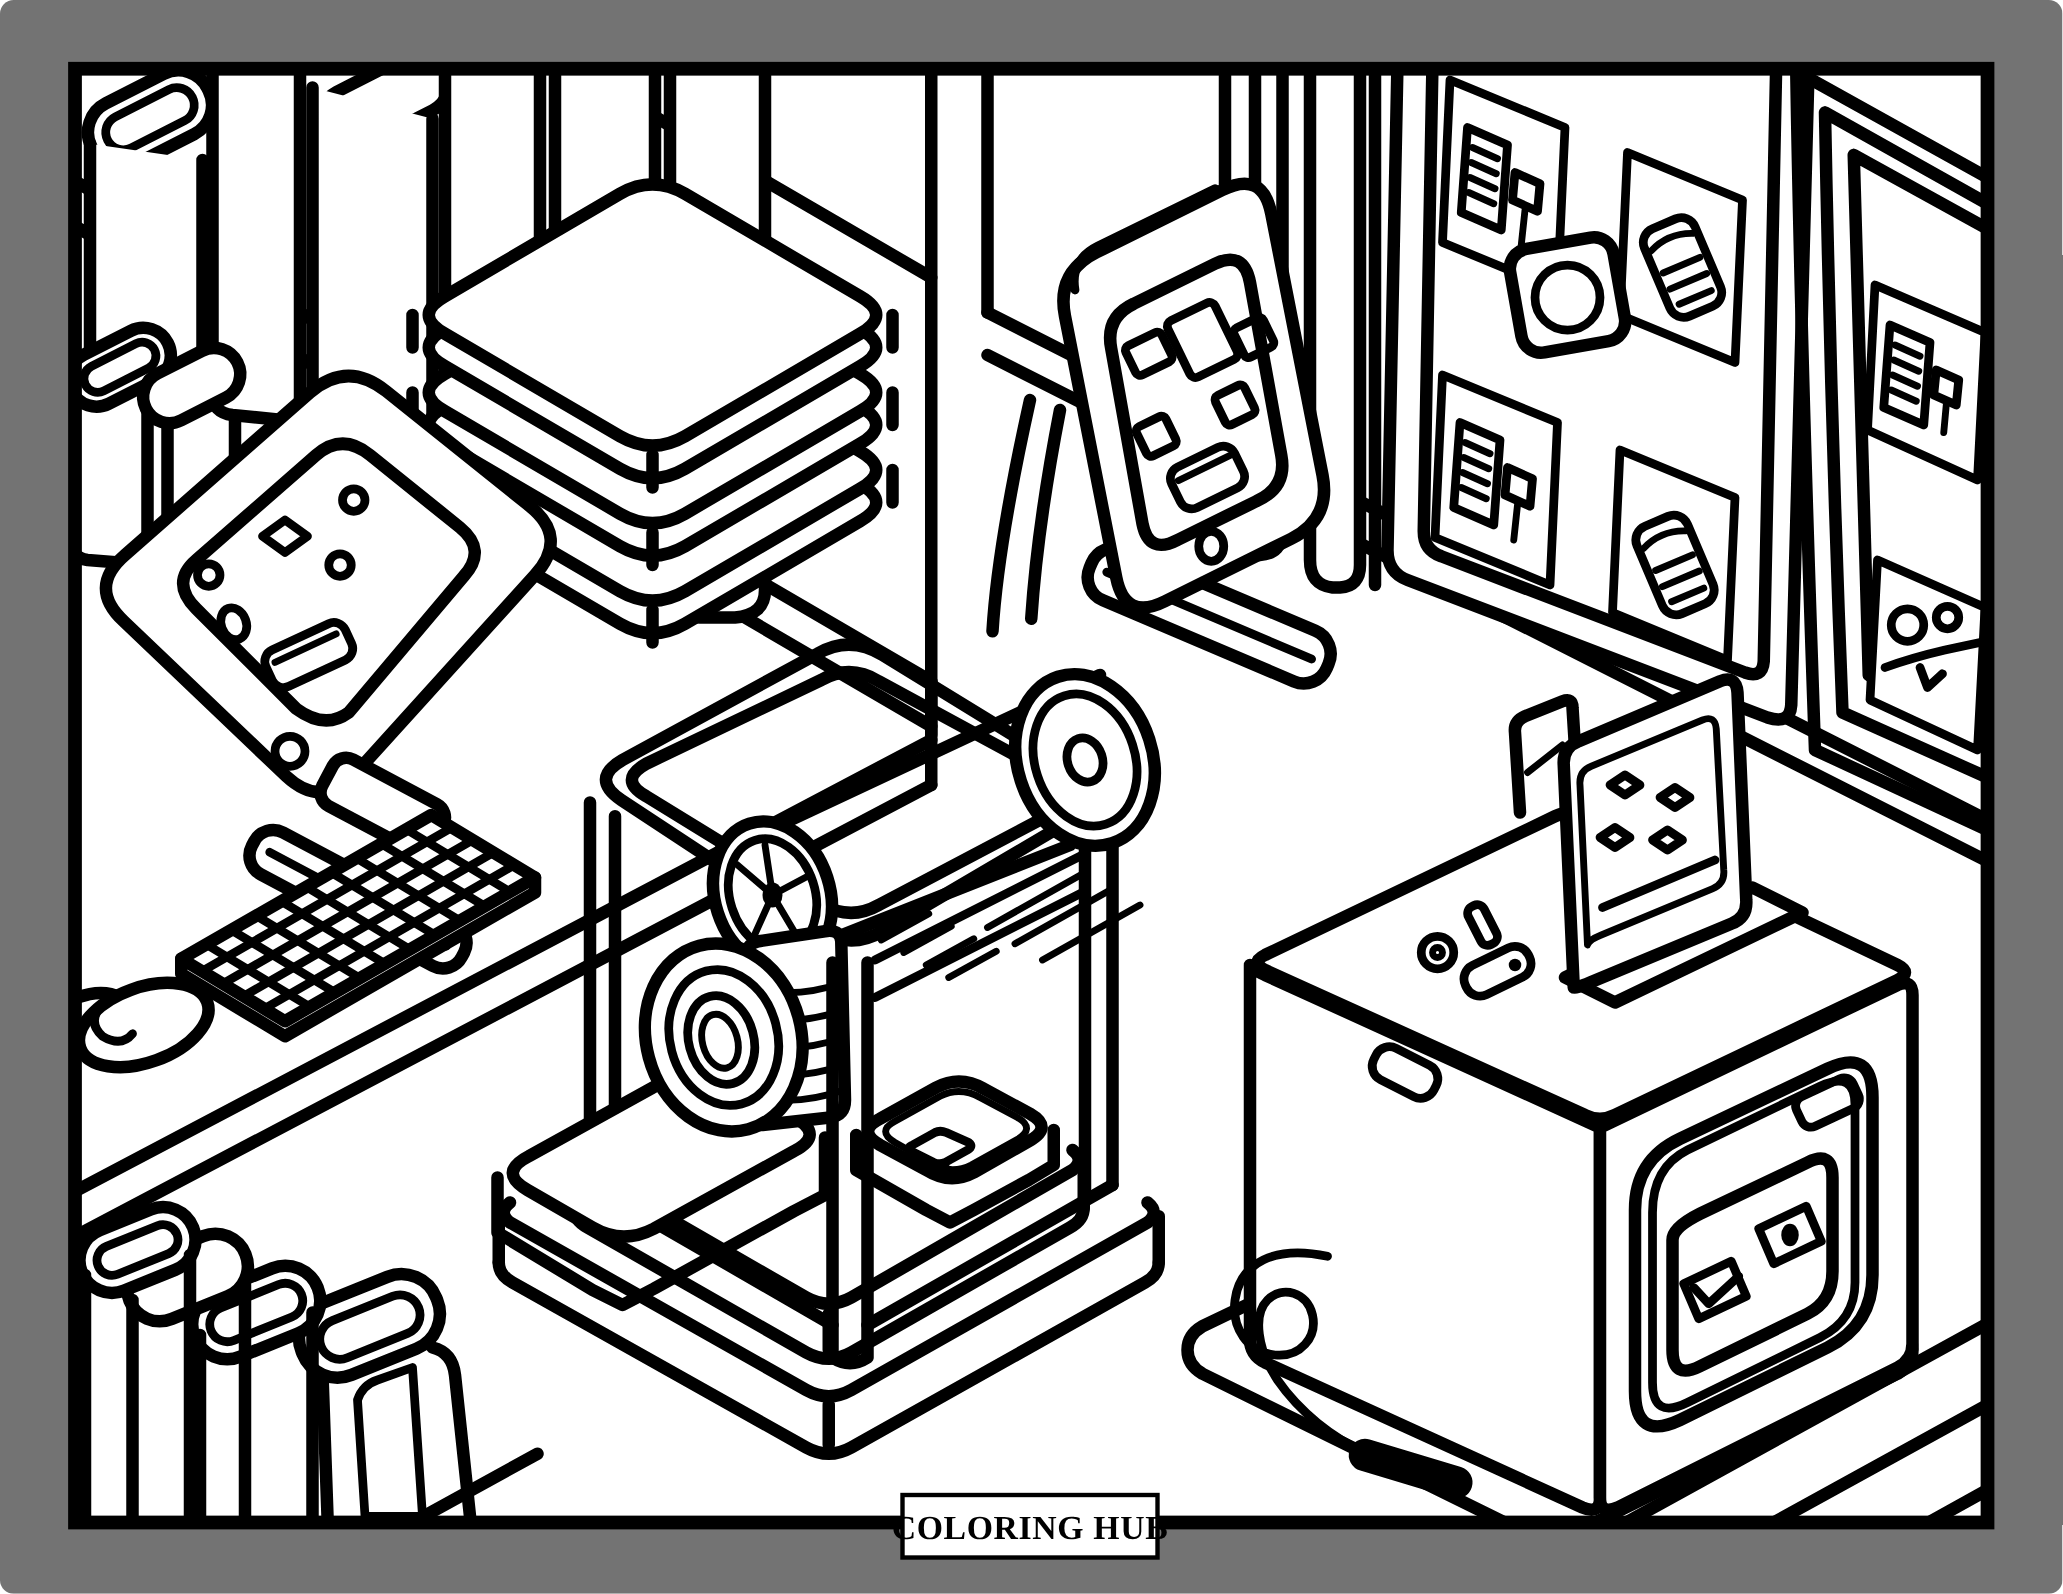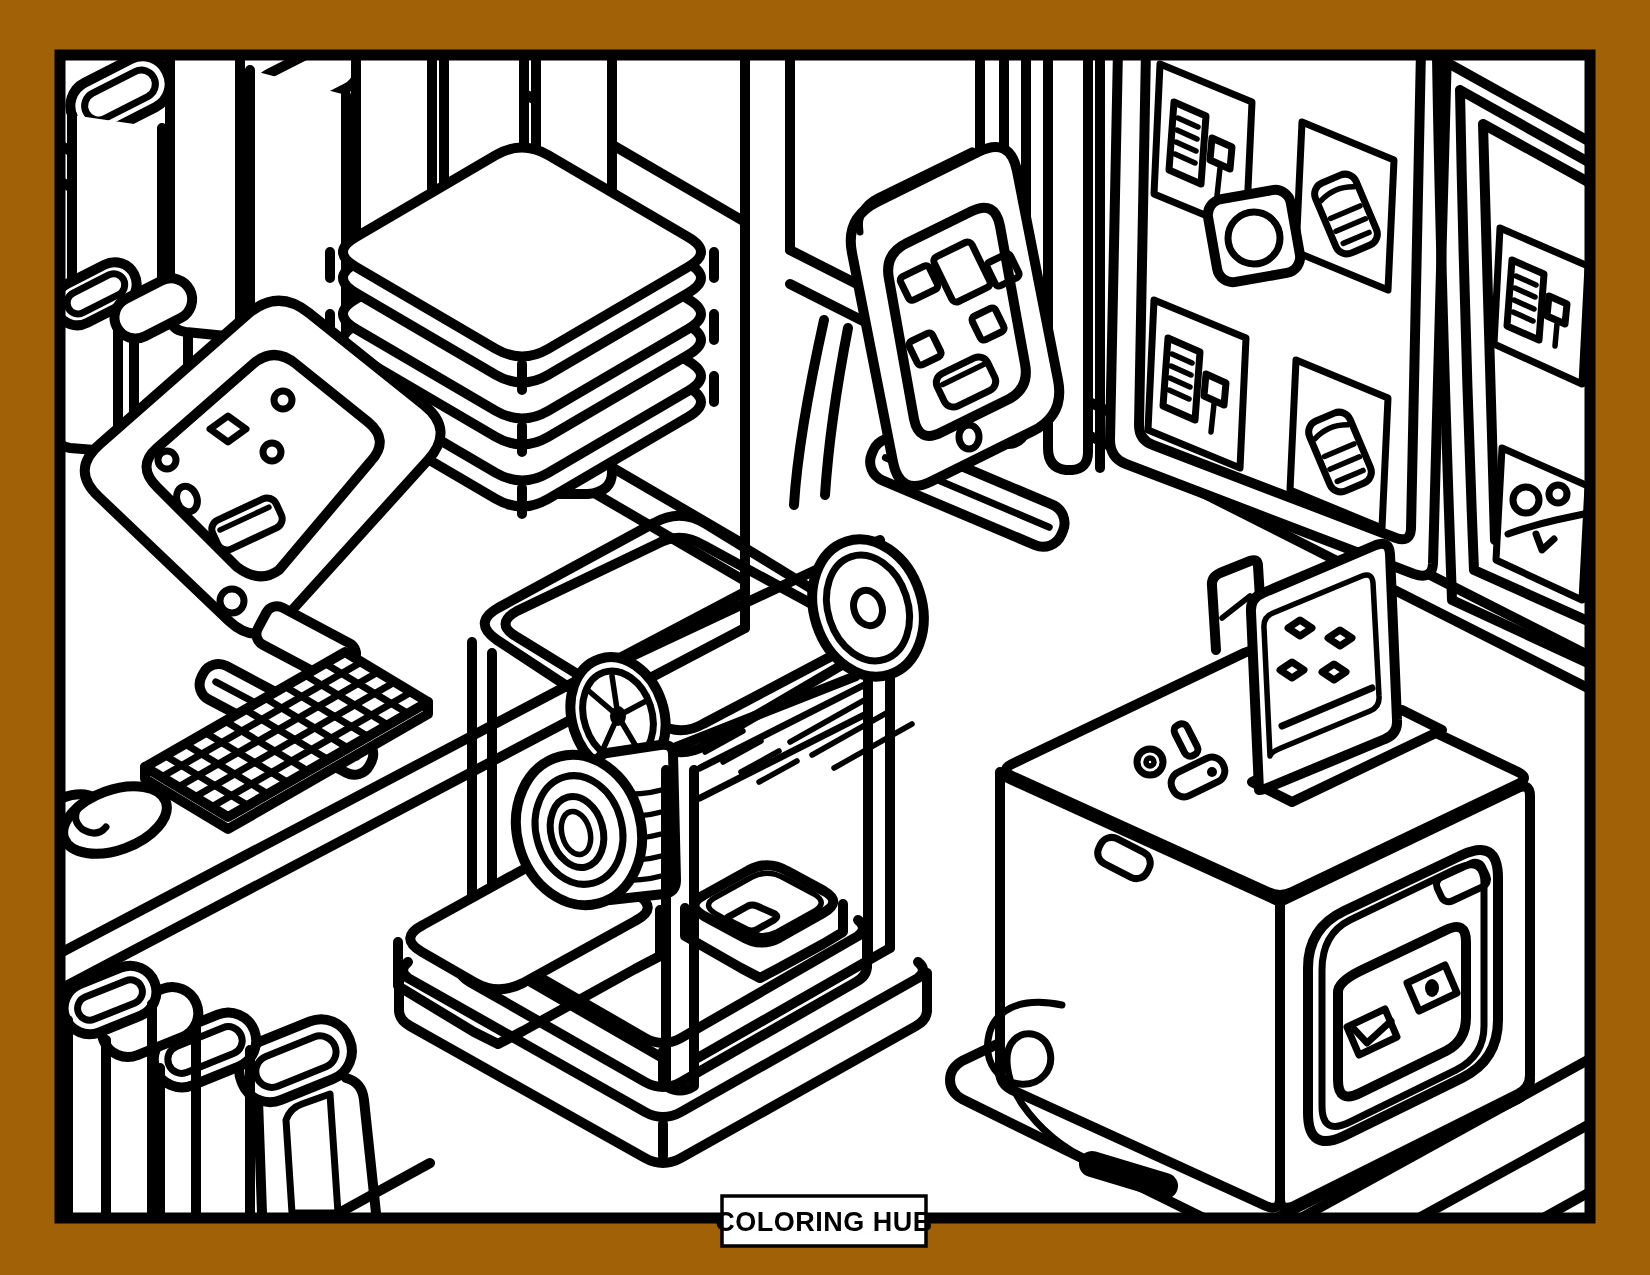--- a/index.html
+++ b/index.html
@@ -1,16 +1,16 @@
 <!DOCTYPE html>
 <html><head>
 <meta charset="utf-8">
 <style>
   html,body{margin:0;padding:0;background:#fff;}
-  .page{position:relative;width:1650px;height:1275px;background:#a16207;font-family:Liberation Sans, sans-serif;}
+  .page{position:relative;width:1650px;height:1275px;background:#737373;font-family:Liberation Serif, serif;border-radius:11px;}
   svg{display:block;}
   .ln{fill:none;stroke:#000;stroke-width:10;stroke-linecap:round;stroke-linejoin:round;}
   .lnw{fill:#fff;stroke:#000;stroke-width:10;stroke-linecap:round;stroke-linejoin:round;}
   .md{fill:none;stroke:#000;stroke-width:7;stroke-linecap:round;stroke-linejoin:round;}
   .mdw{fill:#fff;stroke:#000;stroke-width:7;stroke-linecap:round;stroke-linejoin:round;}
   .fn{fill:none;stroke:#000;stroke-width:5.5;stroke-linecap:round;stroke-linejoin:round;}
   .blk{fill:#000;stroke:none;}
   .brand-text{font-weight:bold;font-size:27px;letter-spacing:.5px;}
 </style>
 </head>

